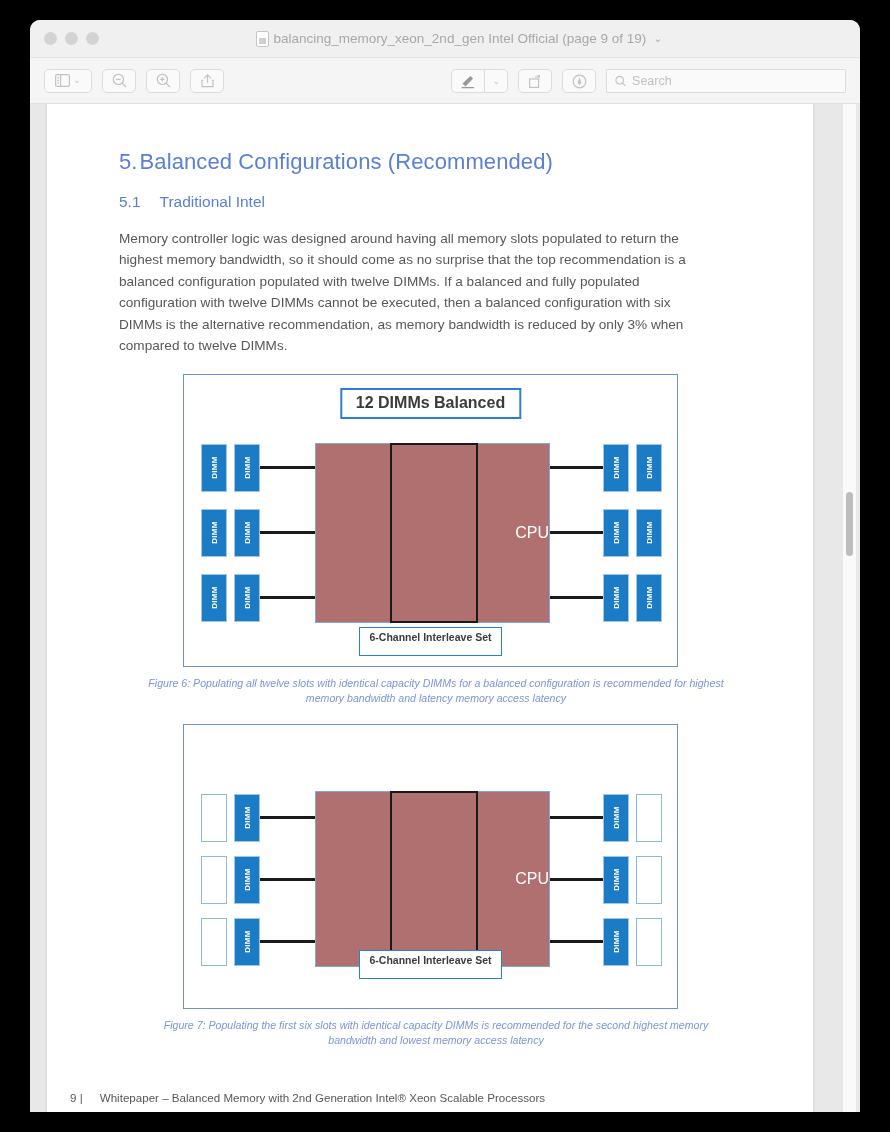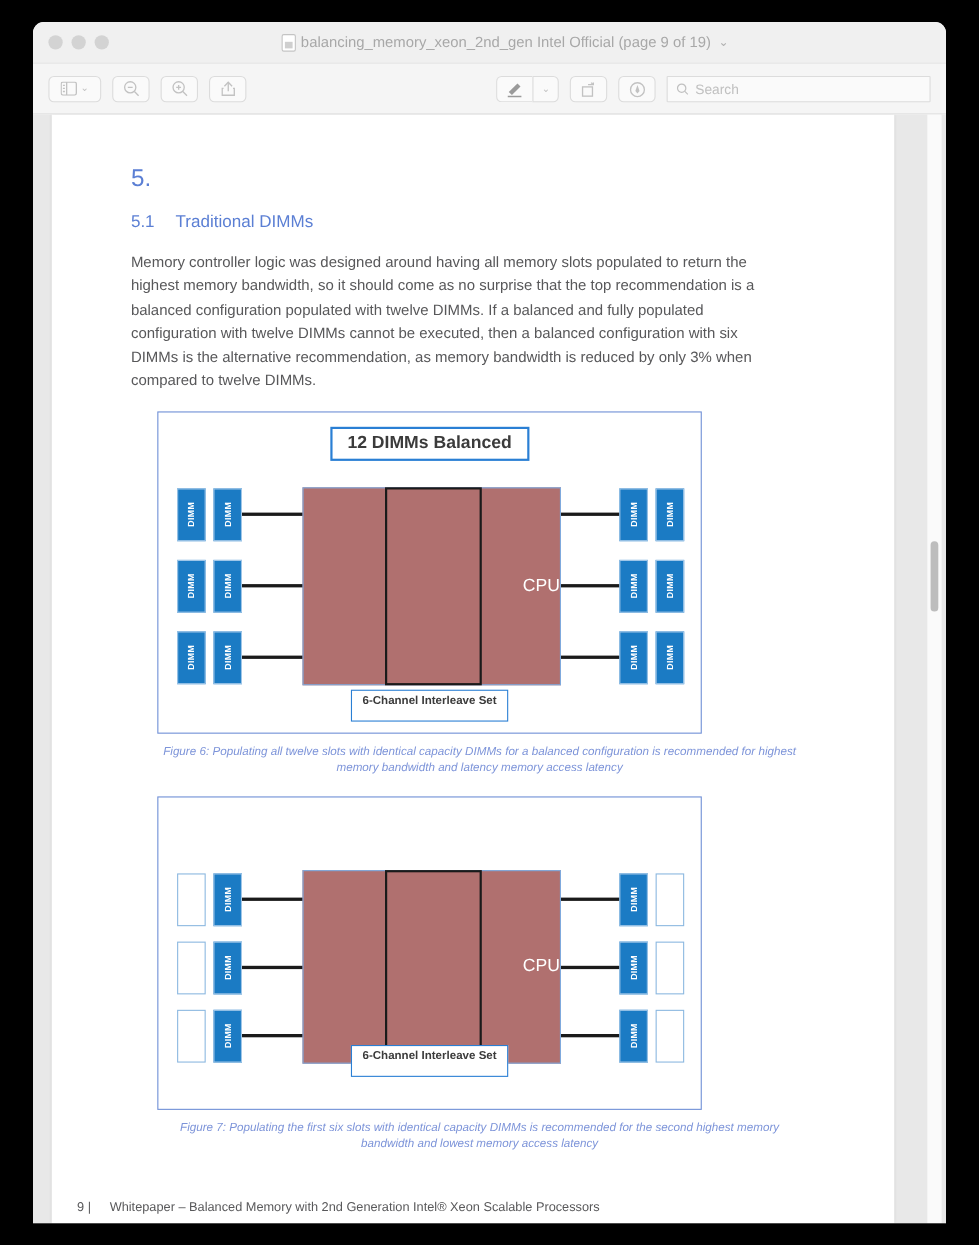--- a/index.html
+++ b/index.html
@@ -141,21 +141,21 @@
     margin-top: 17px;
     font-size: 13.6px; line-height: 1.58; color: #58585a;
     text-align: left; max-width: 590px;
   }
 
   
   .figwrap { margin-top: 17px; }
   .figbox {
     position: relative;
     width: 495px; height: 293px;
-    margin-left: 24px;
+    margin-left: 64px;
     border: 1.5px solid #6f8fd6;
     background: #ffffff;
   }
   .figbox.fig2 { height: 285px; margin-top: 0; }
 
   .badge {
     position: absolute; left: 50%; transform: translateX(-50%);
     top: 13px;
     border: 2.5px solid #2a7fd4;
     background: #ffffff;
@@ -320,25 +320,26 @@
       </div>
     </div>
   </div>
 
   <div class="viewer">
     <div class="page">
       <div class="content">
 
         <h1 class="sec">
           <span>5.</span>
+          <span>Balanced Configurations (Recommended)</span>
         </h1>
 
         <h2 class="sub">
           <span>5.1</span>
-          <span>Traditional DIMMs</span>
+          <span>Traditional Intel</span>
         </h2>
 
         <p class="body">Memory controller logic was designed around having all memory slots populated to return the highest memory bandwidth, so it should come as no surprise that the top recommendation is a balanced configuration populated with twelve DIMMs. If a balanced and fully populated configuration with twelve DIMMs cannot be executed, then a balanced configuration with six DIMMs is the alternative recommendation, as memory bandwidth is reduced by only 3% when compared to twelve DIMMs.</p>
 
         <div class="figwrap">
           <div class="figbox">
             <div class="badge">12 DIMMs Balanced</div>
 
             <div class="wire" style="left:76px;  top:91px;  width:56px;"></div>
             <div class="wire" style="left:76px;  top:156px; width:56px;"></div>

